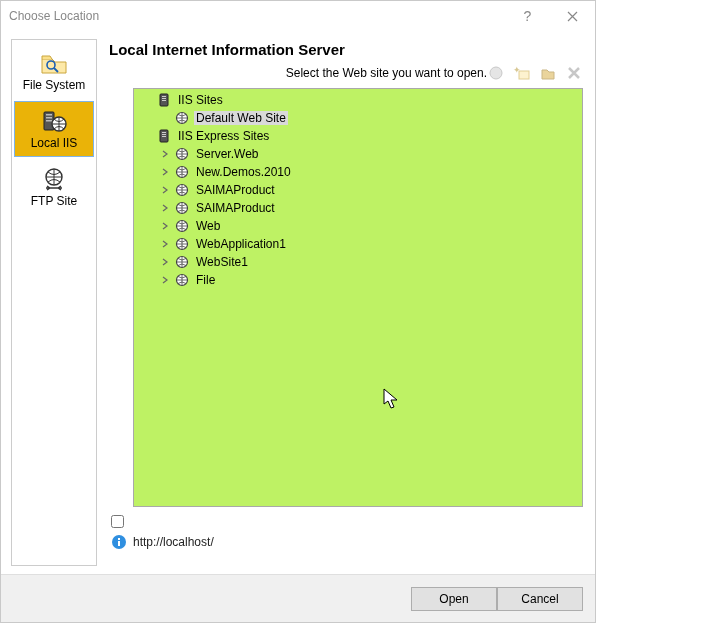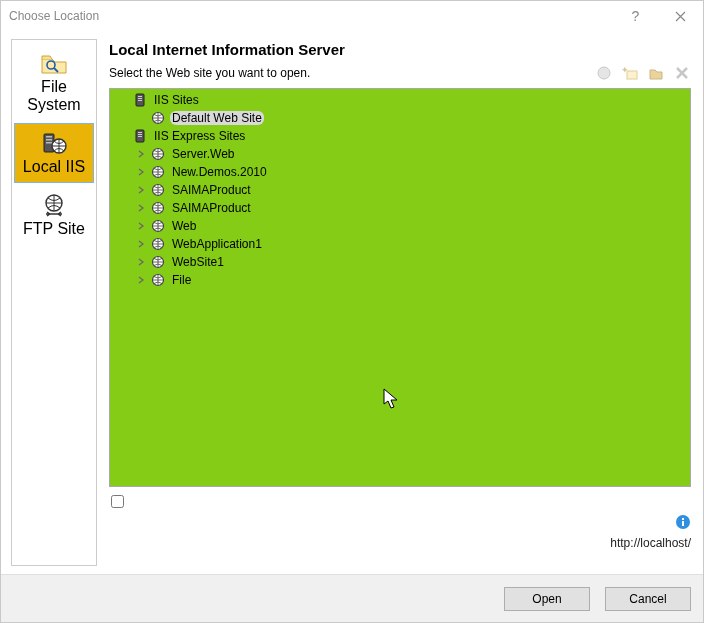--- a/index.html
+++ b/index.html
@@ -6,21 +6,21 @@
   html, body {
     margin: 0; padding: 0;
     font-family: "Segoe UI", Tahoma, sans-serif;
     font-size: 12px;
     background: #fff;
     color: #000;
     width: 704px; height: 623px;
     overflow: hidden;
   }
   .window {
-    width: 704px; height: 623px;
+    width: 596px; height: 623px;
     border: 1px solid #c9c9c9;
     display: flex;
     flex-direction: column;
     background: #fff;
   }
   .titlebar {
     height: 30px;
     display: flex;
     align-items: center;
     padding: 0 8px;
@@ -72,61 +72,62 @@
   .sidebar-item.selected {
     background: #eab308;
     border: 1px solid #7eb4ea;
   }
   .sidebar-item .icon {
     width: 32px; height: 26px;
     display: flex; align-items: center; justify-content: center;
     margin-bottom: 2px;
   }
   .sidebar-item .label {
-    font-size: 16px;
+    font-size: 12px;
     color: #000;
     text-align: center;
   }
   .content {
     flex: 1;
     display: flex;
     flex-direction: column;
     padding: 10px 12px 24px 8px;
     overflow: hidden;
   }
   .content h1 {
     font-size: 15px;
     font-weight: bold;
     margin: 0 0 6px 0;
   }
   .subtitle-row {
     display: flex;
     align-items: center;
-    justify-content: space-between;
+    justify-content: flex-end;
     margin-bottom: 6px;
   }
   .subtitle-row .sub {
     font-size: 12px;
   }
   .toolbar-icons {
     display: flex;
     gap: 8px;
     align-items: center;
   }
   .toolbar-icons .tbicon {
     width: 18px; height: 18px;
     display: flex; align-items: center; justify-content: center;
     opacity: 0.55;
   }
   .tree-box {
     flex: 1;
     border: 1px solid #a9a9a9;
-    background: #84cc16;
+    background: #bef264;
     overflow: auto;
     padding: 2px 0;
+    margin-left: 24px;
   }
   .tree { list-style: none; margin: 0; padding: 0; }
   .tree .row {
     display: flex;
     align-items: center;
     height: 18px;
     white-space: nowrap;
   }
   .tree .twisty {
     width: 14px; height: 14px;
@@ -139,50 +140,48 @@
   .tree .node-icon {
     width: 16px; height: 16px;
     margin: 0 4px 0 2px;
     display: inline-flex; align-items: center; justify-content: center;
   }
   .tree .node-label {
     padding: 0 2px;
   }
   .tree .row.selected .node-label {
     background: #d9d9d9;
-    border-radius: 6px;
   }
   .indent1 { padding-left: 18px; }
   .checkbox-row {
     display: flex;
     align-items: center;
     margin: 8px 0 4px 2px;
   }
   .checkbox-row input { margin: 0 4px 0 0; width: 13px; height: 13px; }
   .url-row {
     display: flex;
-    align-items: flex-end;
+    align-items: center;
     margin: 2px 0 0 2px;
     gap: 6px;
     color: #222;
-    flex-direction: column;
   }
   .info-icon {
     width: 16px; height: 16px;
     display: inline-flex; align-items: center; justify-content: center;
   }
   .footer {
     height: 48px;
     border-top: 1px solid #dfdfdf;
     background: #f0f0f0;
     display: flex;
     align-items: center;
     justify-content: flex-end;
     padding: 0 12px;
-    gap: 15px;
+    gap: 0;
   }
   .btn {
     min-width: 86px;
     height: 24px;
     border: 1px solid #adadad;
     background: #e1e1e1;
     font-family: inherit;
     font-size: 12px;
     cursor: pointer;
   }

